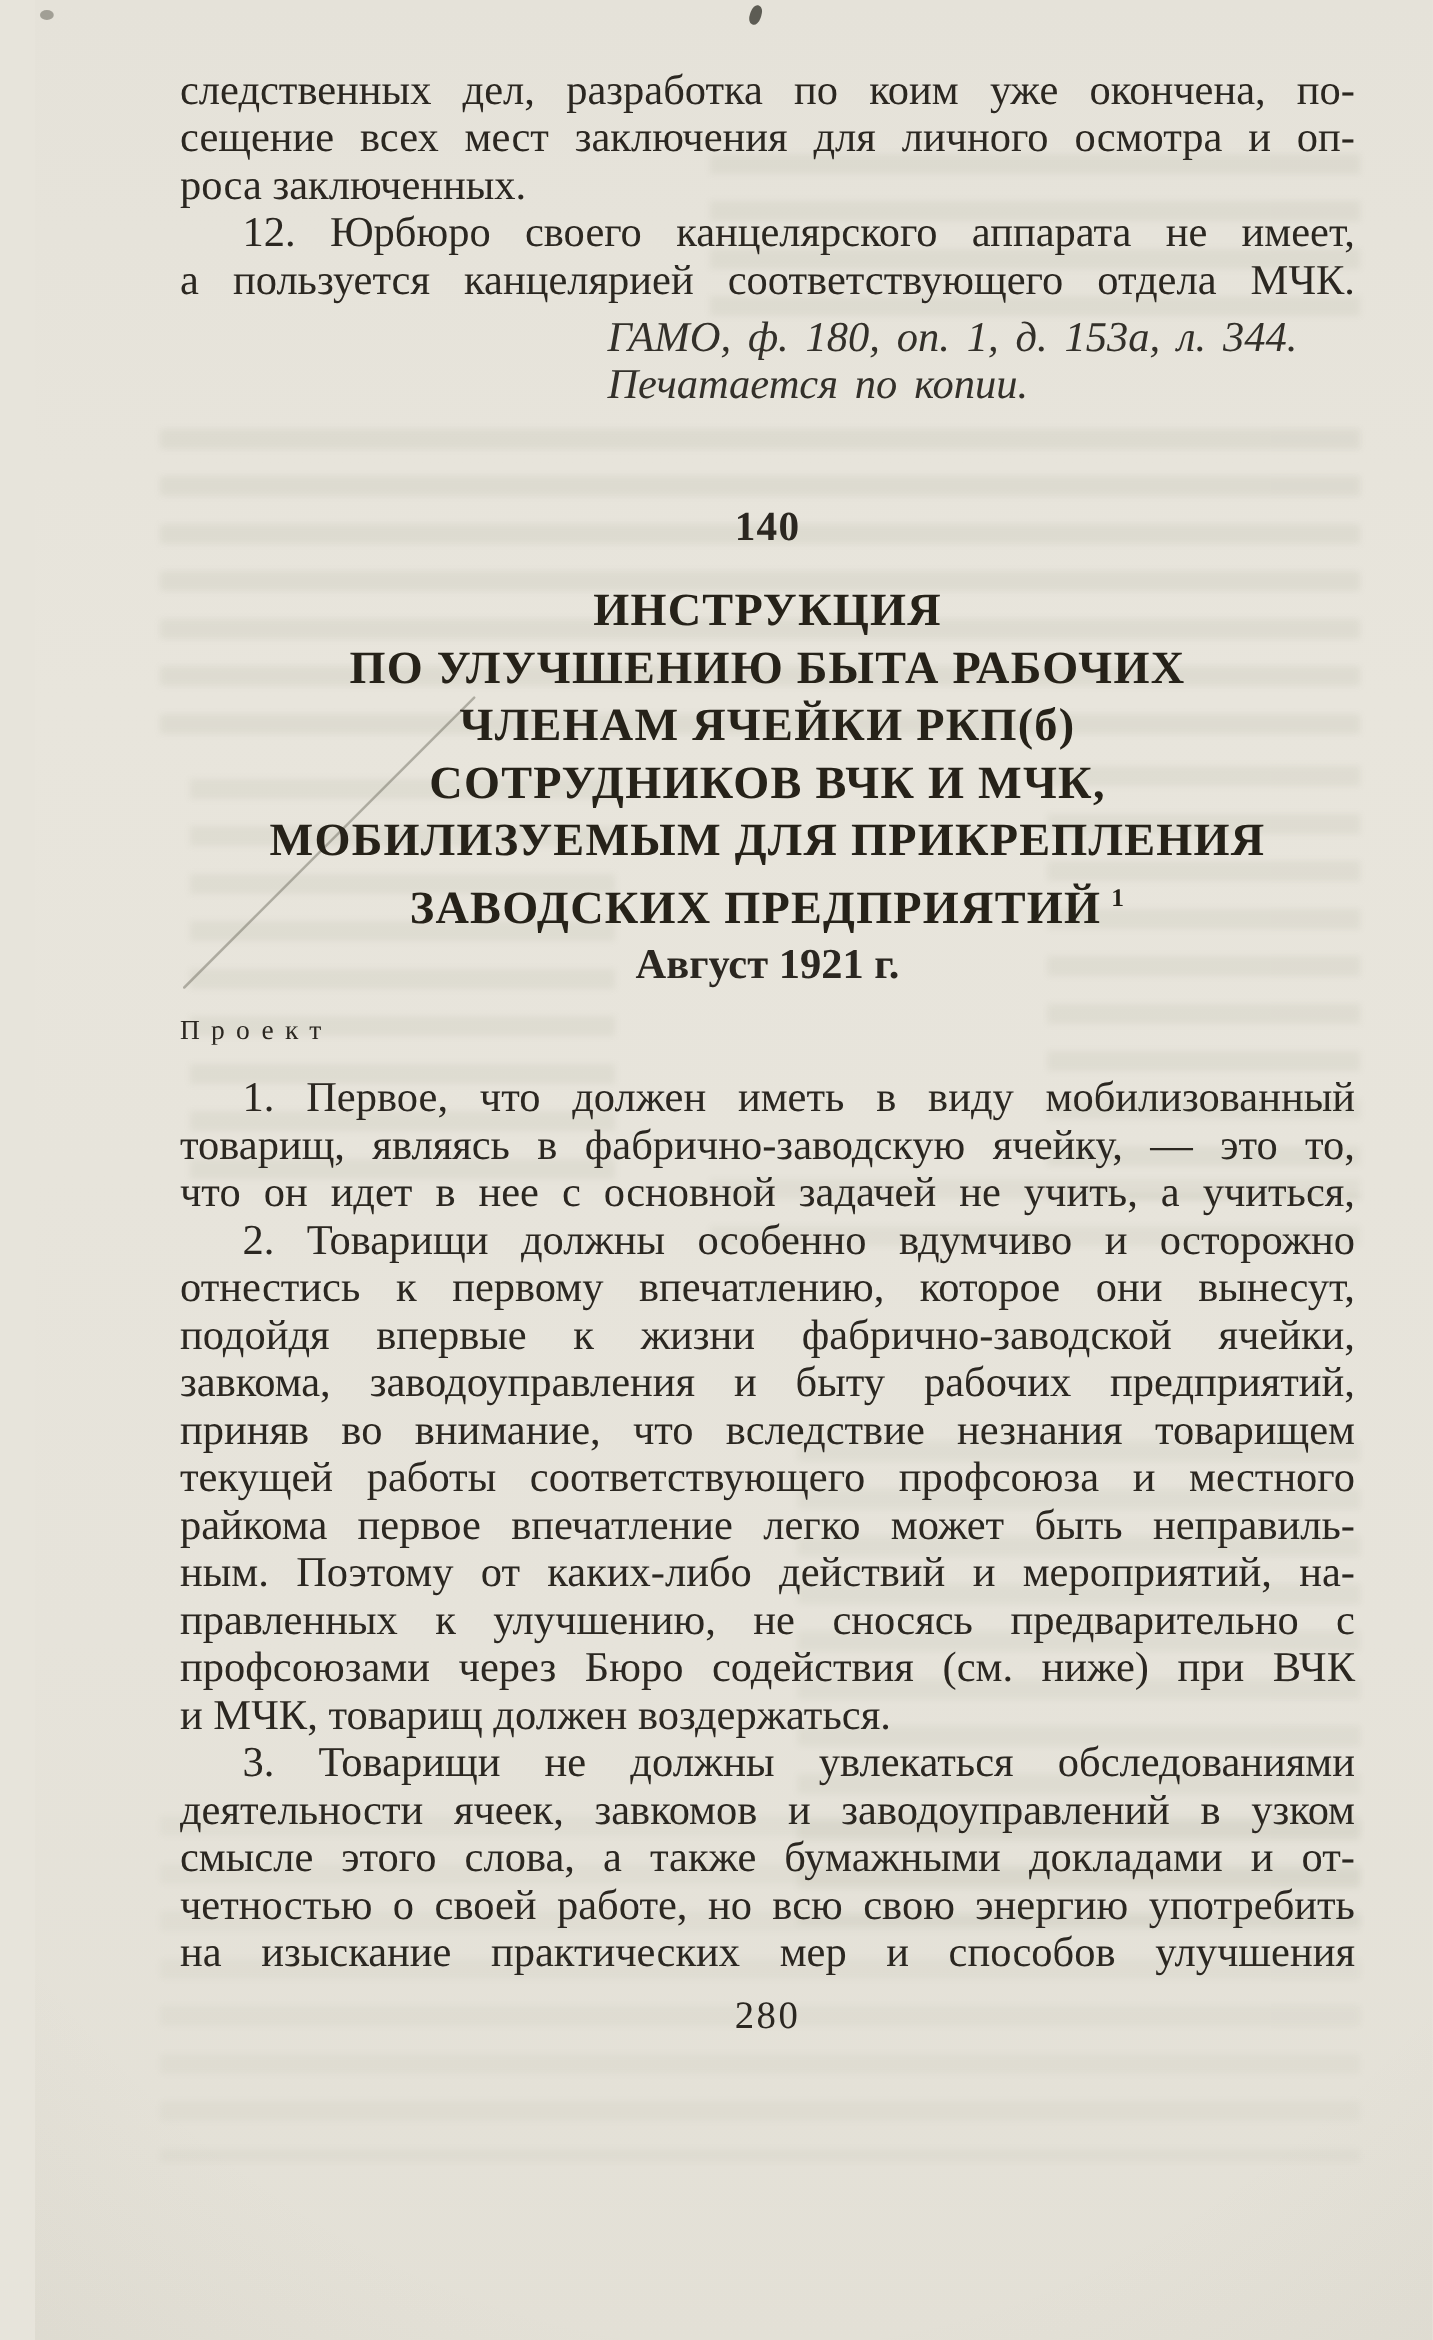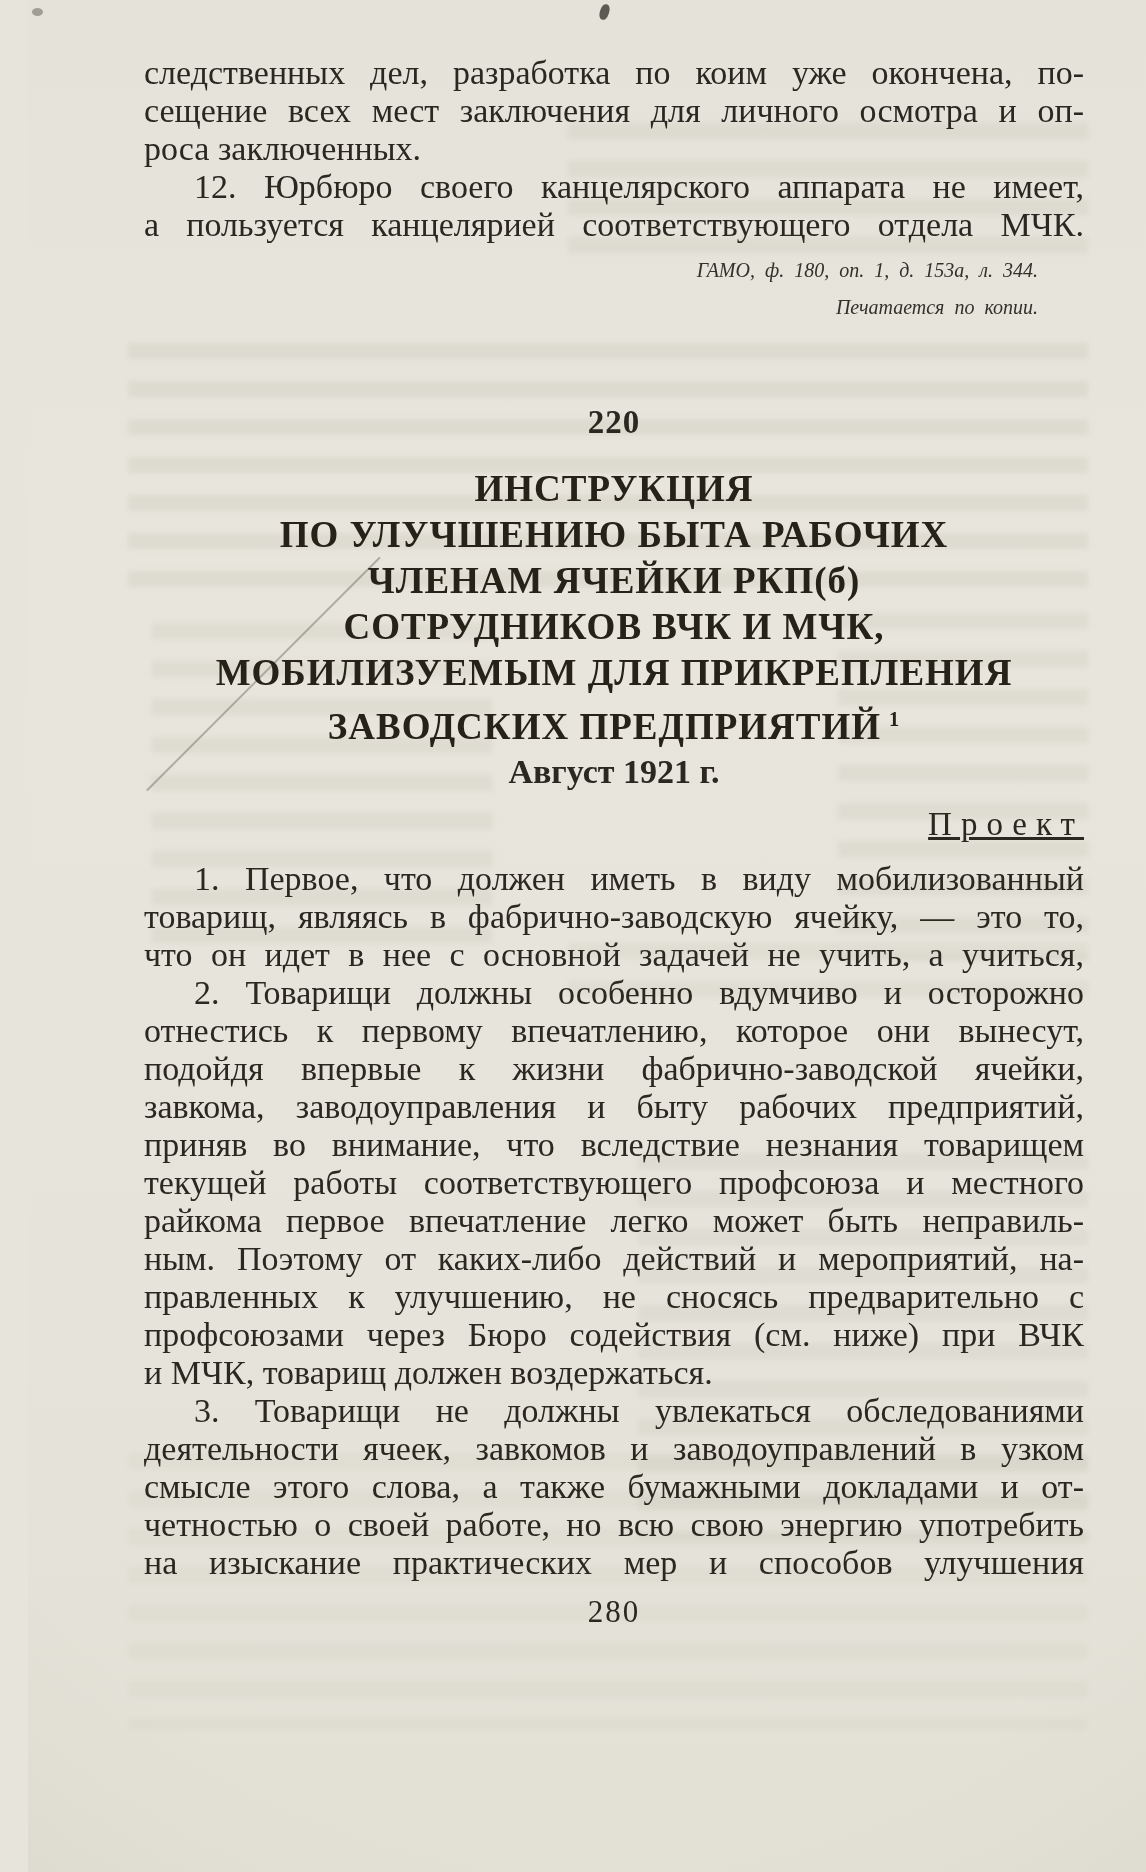--- a/index.html
+++ b/index.html
@@ -14,31 +14,31 @@
   }
   .content { position:relative; z-index:3; padding:54px 90px 0 116px; font-size:34px; line-height:38px; }
   .line { min-height:38px; }
   .para .line { text-align:justify; text-align-last:justify; }
   .para .line:last-child { text-align-last:left; }
   .para.jl .line:last-child { text-align-last:justify; }
   .para .line:first-child { text-indent:50px; }
   .para.no-indent .line:first-child { text-indent:0; }
   .spaced { letter-spacing:7px; }
   .citation {
-    margin:8px 46px 0 auto; width:fit-content; text-align:right;
-    font-style:italic; font-size:20px; line-height:37px; word-spacing:5px; color:#33302a;
+    margin:8px 46px 0 auto; width:fit-content; text-align:left;
+    font-style:italic; font-size:34px; line-height:37px; word-spacing:5px; color:#33302a;
   }
   .doc-number { margin-top:74px; text-align:center; font-weight:700; font-size:33px; line-height:44px; letter-spacing:1px; }
   .doc-title { margin-top:22px; }
   .doc-title .line, .title-line-last {
     text-align:center; text-align-last:center; font-weight:700; font-size:37px; line-height:46px; letter-spacing:1px; color:#262219;
   }
   .title-line-last sup { font-size:0.55em; vertical-align:super; margin-left:8px; font-weight:700; }
   .doc-date { text-align:center; font-weight:700; font-size:34px; line-height:44px; }
-  .draft { margin-top:8px; text-align:right; font-size:33px; line-height:44px; letter-spacing:9px;text-decoration:underline; }
+  .draft { margin-top:8px; font-size:22px; line-height:44px; letter-spacing:9px; }
   .p-first { margin-top:14px; }
   .page-number { margin-top:10px; text-align:center; font-size:31px; line-height:40px; letter-spacing:2px; }
   
   .bleed {
     position:absolute; z-index:1; filter:blur(2.5px);
     background:repeating-linear-gradient(180deg, rgba(0,0,0,0) 0 13px, rgba(142,146,120,0.20) 13px 29px, rgba(0,0,0,0) 29px 38px);
   }
   .b1 { left:540px; top:110px;  width:520px; height:160px; opacity:.50; }
   .b2 { left:100px; top:330px;  width:960px; height:270px; opacity:.55; }
   .b3 { left:124px; top:610px;  width:340px; height:350px; opacity:.50; }
@@ -82,21 +82,21 @@
         <div class="line">12. Юрбюро своего канцелярского аппарата не имеет,</div>
         <div class="line">а пользуется канцелярией соответствующего отдела МЧК.</div>
       </div>
 
 
     <div class="citation">
       <div class="cit-line">ГАМО, ф. 180, оп. 1, д. 153а, л. 344.</div>
       <div class="cit-line">Печатается по копии.</div>
     </div>
 
-    <div class="doc-number">220</div>
+    <div class="doc-number">140</div>
 
     <div class="doc-title">
         <div class="line">ИНСТРУКЦИЯ</div>
         <div class="line">ПО УЛУЧШЕНИЮ БЫТА РАБОЧИХ</div>
         <div class="line">ЧЛЕНАМ ЯЧЕЙКИ РКП(б)</div>
         <div class="line">СОТРУДНИКОВ ВЧК И МЧК,</div>
         <div class="line">МОБИЛИЗУЕМЫМ ДЛЯ ПРИКРЕПЛЕНИЯ</div>
       </div>
     <div class="title-line-last"><span>ЗАВОДСКИХ ПРЕДПРИЯТИЙ</span><sup>1</sup></div>
 

